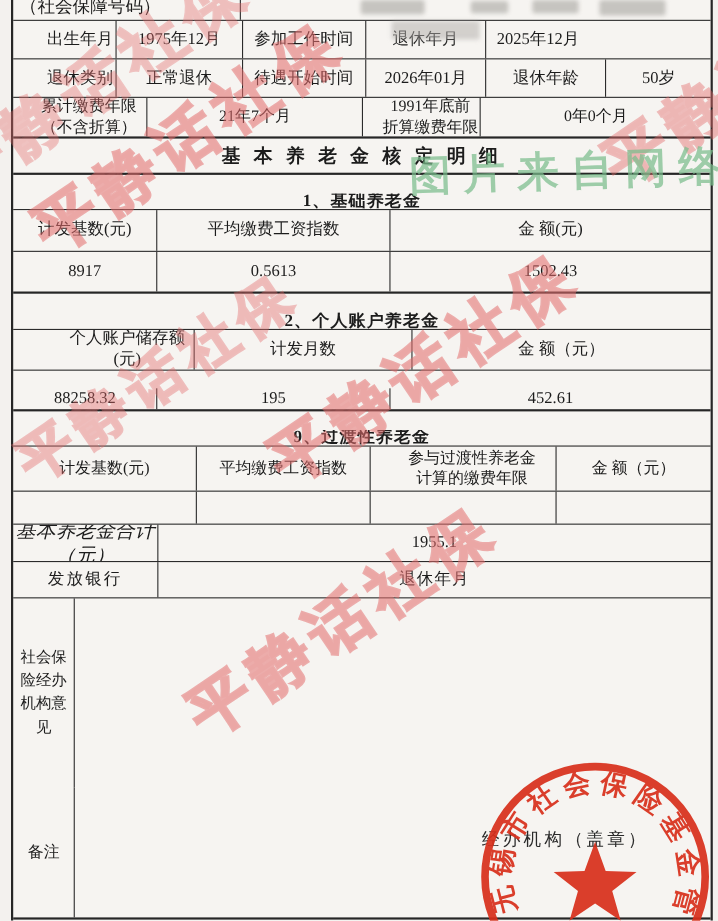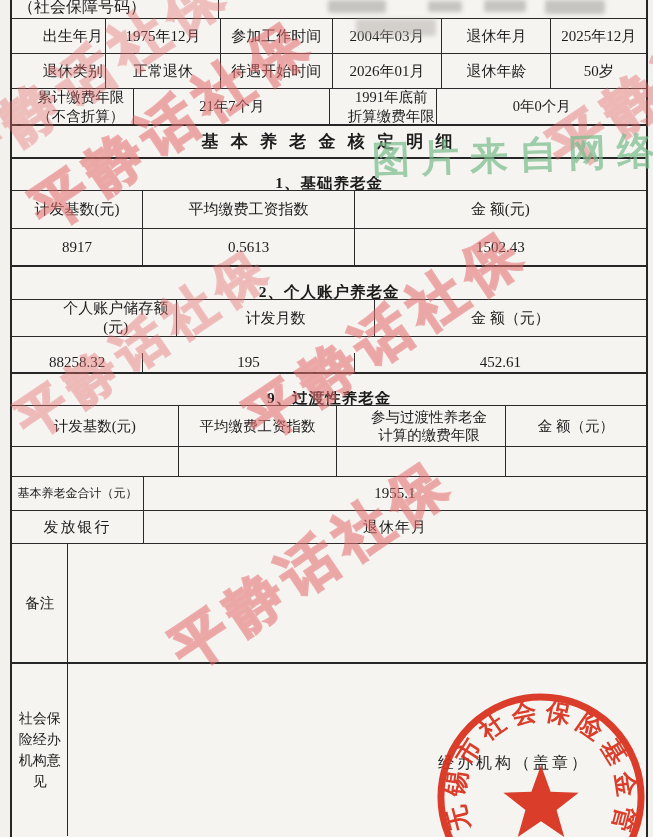--- a/index.html
+++ b/index.html
@@ -56,21 +56,21 @@
 
   .r-sc3 { height:41px; }
   .r-sv3 { height:30px; }
   .r-cols4 .a, .r-vals4 .a { width:26.3%; }
   .r-cols4 .b, .r-vals4 .b { width:25.0%; }
   .r-cols4 .c, .r-vals4 .c { width:26.6%; }
   .r-cols4 .d, .r-vals4 .d { width:22.1%; }
   .r-sc3 .cell { font-size:14.5px; }
 
   .r-total { height:34px; }
-  .r-total .lab { width:20.8%; font-size:12px; }
+  .r-total .lab { width:20.8%; font-size:18px;font-style:italic; }
   .r-total .val { width:79.2%; }
 
   .r-bank { height:33px; }
   .r-bank .lab { width:20.8%; letter-spacing:2px;font-family:Liberation Serif, serif; }
   .r-bank .val { width:79.2%; letter-spacing:1px; }
 
   .r-remark { height:120px; border-bottom:2.4px solid #262626; }
   .r-remark .lab { width:8.9%; font-size:14.5px; }
   .r-remark .val { width:91.1%; align-items:flex-start; justify-content:flex-start; }
 
@@ -123,21 +123,20 @@
 
   <div class="row r-partial">
     <div class="cell ssn">（社会保障号码）</div>
     <div class="cell restcell"></div>
   </div>
 
   <div class="row r-info">
     <div class="cell c1">出生年月</div>
     <div class="cell v1">1975年12月</div>
     <div class="cell c2">参加工作时间</div>
-    <div class="cell v2">2004年03月</div>
     <div class="cell c3">退休年月</div>
     <div class="cell v3">2025年12月</div>
   </div>
 
   <div class="row r-info">
     <div class="cell c1">退休类别</div>
     <div class="cell v1">正常退休</div>
     <div class="cell c2">待遇开始时间</div>
     <div class="cell v2">2026年01月</div>
     <div class="cell c3">退休年龄</div>
@@ -211,27 +210,27 @@
   <div class="row r-total">
     <div class="cell lab">基本养老金合计（元）</div>
     <div class="cell val">1955.1</div>
   </div>
 
   <div class="row r-bank">
     <div class="cell lab">发放银行</div>
     <div class="cell val">退休年月</div>
   </div>
 
+  <div class="row r-agency">
+    <div class="cell lab">社会保险经办机构意见</div>
+    <div class="cell val"></div>
+  </div>
+
   <div class="row r-remark">
     <div class="cell lab">备注</div>
-    <div class="cell val"></div>
-  </div>
-
-  <div class="row r-agency">
-    <div class="cell lab">社会保险经办机构意见</div>
     <div class="cell val"></div>
   </div>
 </div>
 
 <div class="wm-red wm-a">平静话社保</div>
 <div class="wm-red wm-b">平静话社保</div>
 <div class="wm-red wm-c">平静话社保</div>
 <div class="wm-red wm-d">平静话社保</div>
 <div class="wm-red wm-e">平静话社保</div>
 <div class="wm-red wm-f">平静话社保</div>

